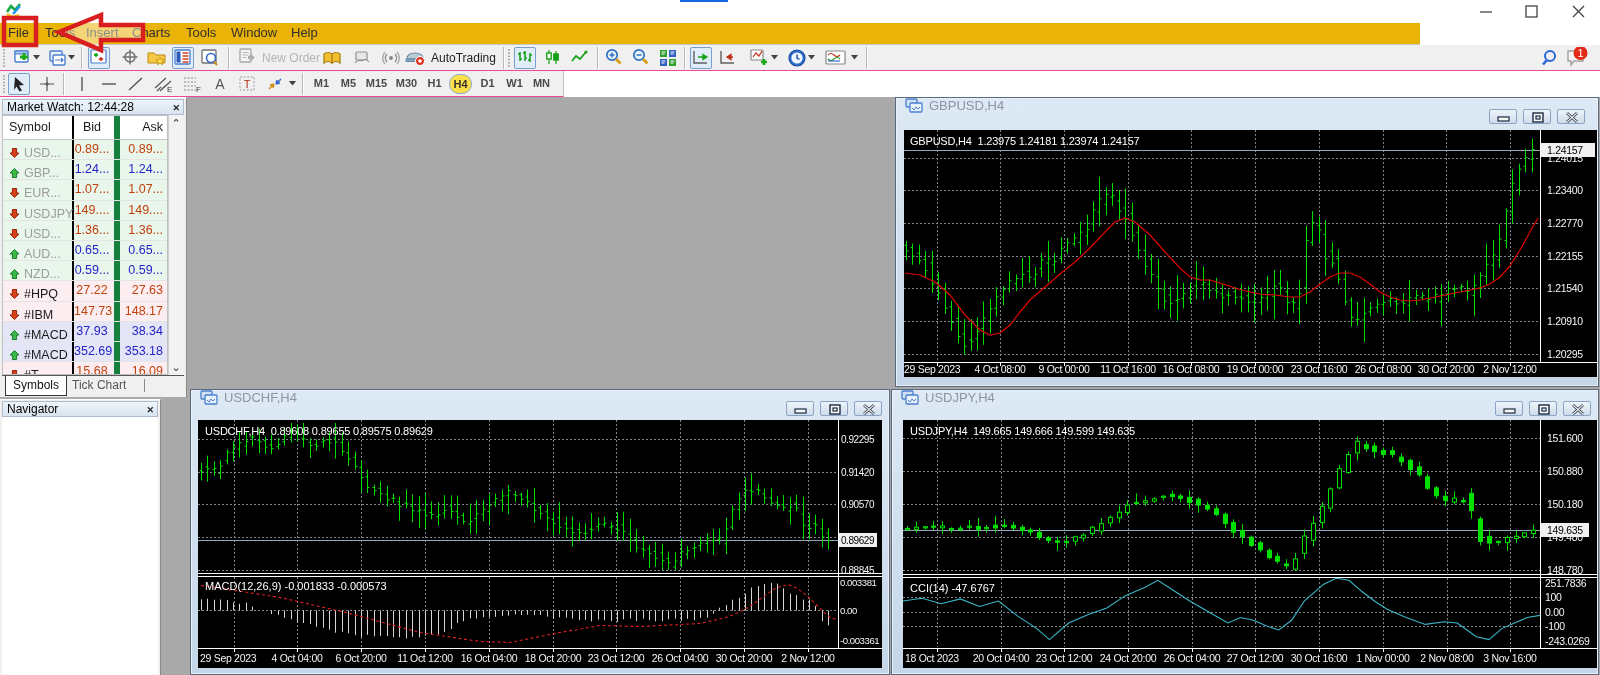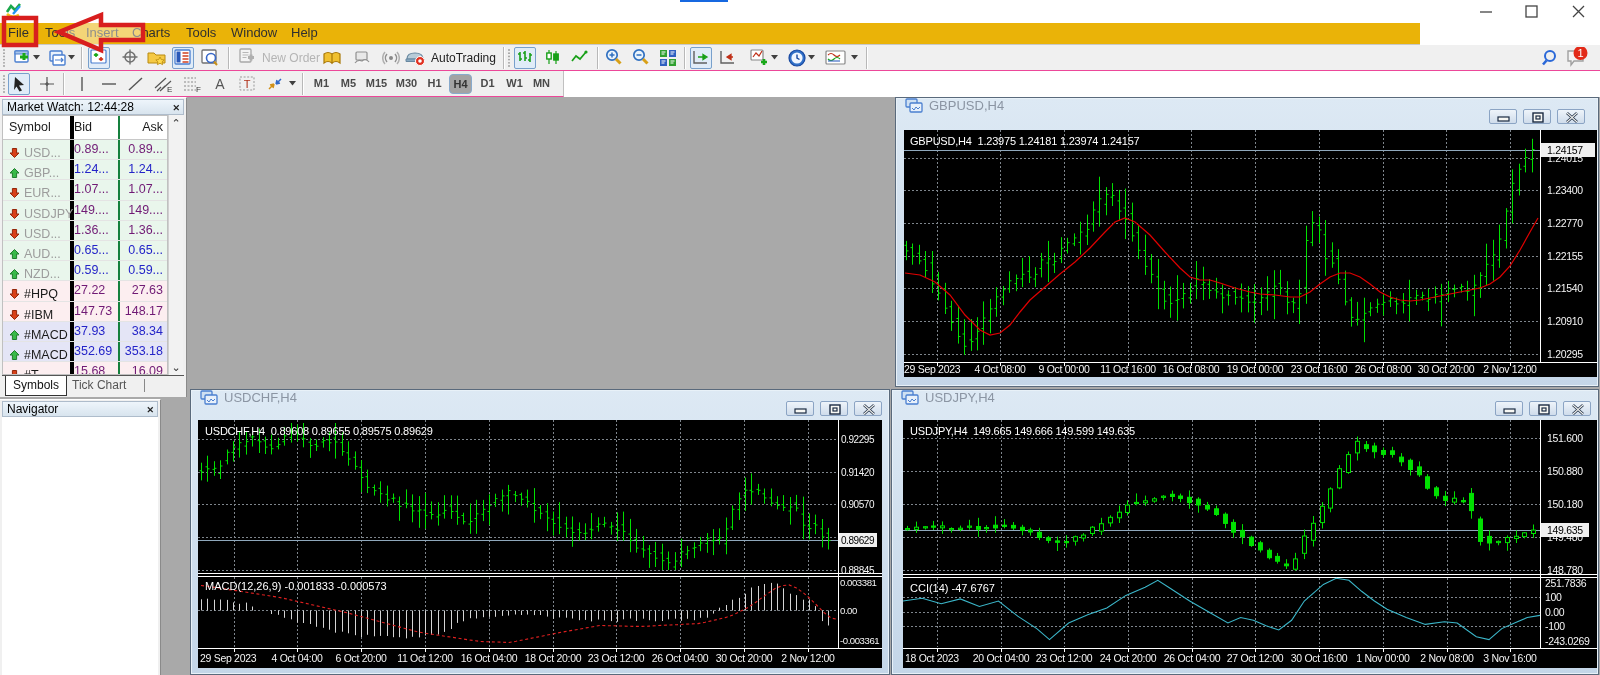--- a/index.html
+++ b/index.html
@@ -5,37 +5,37 @@
 .titlebar{position:absolute;left:0;top:0;width:1600px;height:23px;background:#fff}
 .titletext{position:absolute;left:28px;top:4px;font-size:13px;color:#3c3c3c}
 .menubar{position:absolute;left:0;top:23px;width:1420px;height:22px;background:#eab308;border-bottom:1px solid #c8c8c8;box-shadow:0 1px 0 #fbfbfb}
 .menuitem{position:absolute;top:2px;font-size:13px;color:#2f2f2f}
 .tbar{position:absolute;left:0;width:1600px;background:#f0f0f0}
 .tbar{border-bottom:1px solid #ec4899}
 .ticon{position:absolute;display:flex;align-items:center;justify-content:center}
 .ticon.press{background:#e0ecf8;border:1px solid #78a0cc;border-radius:2px}
 .tbtext{position:absolute;top:6px;font-size:12px}
 .tfbtn{position:absolute;top:3px;height:20px;line-height:19px;text-align:center;font-size:11px;font-weight:700;color:#4a4a4a}
-.tfbtn.press{background:#a3a3a3;border:1px solid #88aacc;border-radius:4px;color:#333}
+.tfbtn.press{background:#fde047;border:1px solid #88aacc;border-radius:10px;color:#333}
 .client{position:absolute;left:0;top:97px;width:1600px;height:578px;background:#a9a9a9}
 .panel{position:absolute;background:#f0f0f0;border-right:1px solid #8a8a8a;border-top:1px solid #fff}
 .ptitle{position:relative;height:16px;margin:1px 2px 0 2px;background:linear-gradient(#eef5fb,#d8e4ee);border:1px solid #aebccb;font-size:12px;color:#000;padding:0px 4px;line-height:15px}
 .pclose{position:absolute;right:3px;top:1px;font-size:9px;font-weight:700;color:#222}
 .mwtable{position:absolute;left:2px;top:17px;width:166px;bottom:22px;background:#fff;border:1px solid #c0c0c0;overflow:hidden}
 .mwhead{position:relative;height:24px;border-bottom:1px solid #c8c8c8;background:#fff;font-size:12.5px;color:#1a1a1a}
 .mwrow{position:relative;height:20.2px;font-size:12.5px;white-space:nowrap}
-.mwhead .c1,.mwrow .c1{position:absolute;left:0;top:0;bottom:0;width:71px;padding:6px 0 0 6px;border-right:4px solid #000000}
-.mwhead .c2,.mwrow .c2{position:absolute;left:71px;top:0;bottom:0;width:46px;padding:2px 4px 0 0;text-align:left;border-right:2px solid #15803d}
+.mwhead .c1,.mwrow .c1{position:absolute;left:0;top:0;bottom:0;width:71px;padding:6px 0 0 6px;border-right:2px solid #000000}
+.mwhead .c2,.mwrow .c2{position:absolute;left:71px;top:0;bottom:0;width:46px;padding:2px 4px 0 0;text-align:center;border-right:6px solid #15803d}
 .mwhead .c3,.mwrow .c3{position:absolute;left:117px;top:0;bottom:0;width:47px;padding:2px 4px 16px 0;text-align:right}
 .mwhead .c2,.mwhead .c3{padding-top:4px}
 .mwhead .c1{padding-top:4px}
 .mwrow{border-bottom:1px solid #e4e4e4}
 .bgg{background:#e9f6ec}.bgp{background:#fceef0}.bgb{background:#e4e5f6}
 .sg{color:#9c9c9c;margin-left:4px}.sb{color:#1a1a1a;margin-left:4px}
-.vred{color:#701a75}.vblue{color:#2424c8}
+.vred{color:#c2410c}.vblue{color:#2424c8}
 .mwsb{position:absolute;right:3px;top:17px;width:15px;bottom:22px;background:#f2f2f2;border-left:1px solid #d0d0d0}
 .sbarr{position:absolute;left:0;width:100%;height:16px;text-align:center;font-size:11px;color:#333;line-height:16px}
 .mwtabs{position:absolute;left:2px;bottom:0;right:2px;height:22px;background:#f0f0f0;border-top:1px solid #555}
 .tab-on{position:absolute;left:3px;top:0px;width:62px;height:20px;background:#fff;border:1.5px solid #333;border-top:none;font-size:12px;text-align:center;padding-top:2px;color:#111}
 .tab-off{position:absolute;left:70px;top:2px;width:66px;font-size:12px;text-align:left;color:#555}
 .tabdiv{position:absolute;left:142px;top:3px;width:1px;height:13px;background:#888}
 .cwin{position:absolute;background:linear-gradient(#dde9f4,#c4d6e8);border:1px solid #5a6a7c;box-shadow:inset 0 0 0 1px #e8f1f8}
 .cwtitle{display:flex;}
 .cwtext{font-size:13px;color:#8b95a3}
 .cwbtn{position:absolute;width:28px;height:15px;background:linear-gradient(#eef4fa,#cfdceb);border:1px solid #8ba4c4;border-radius:2px}

